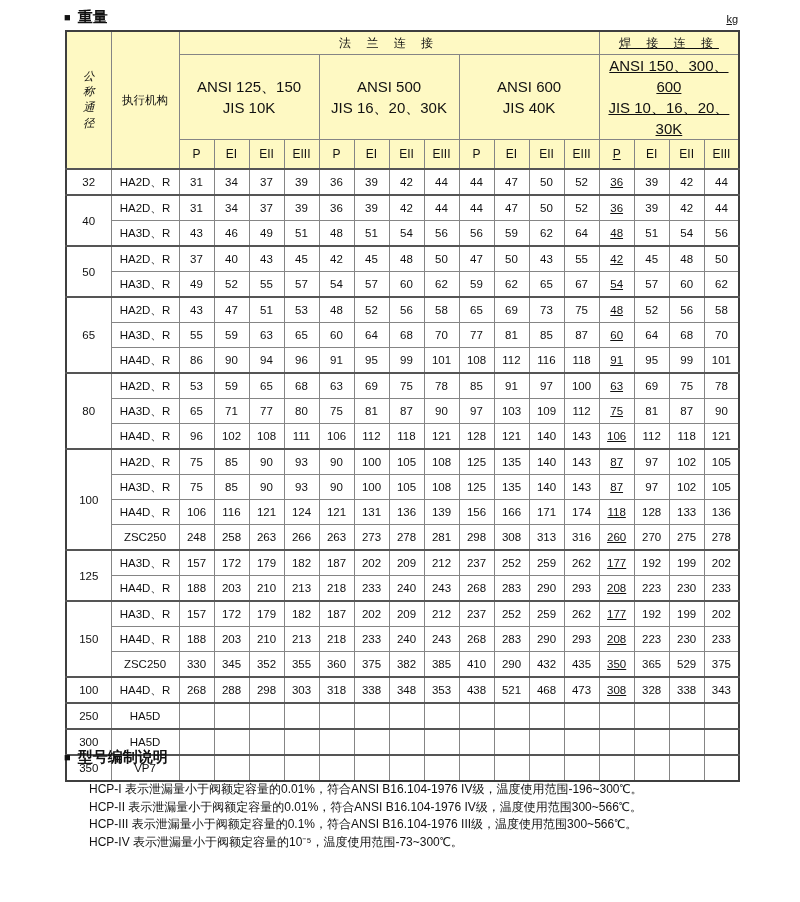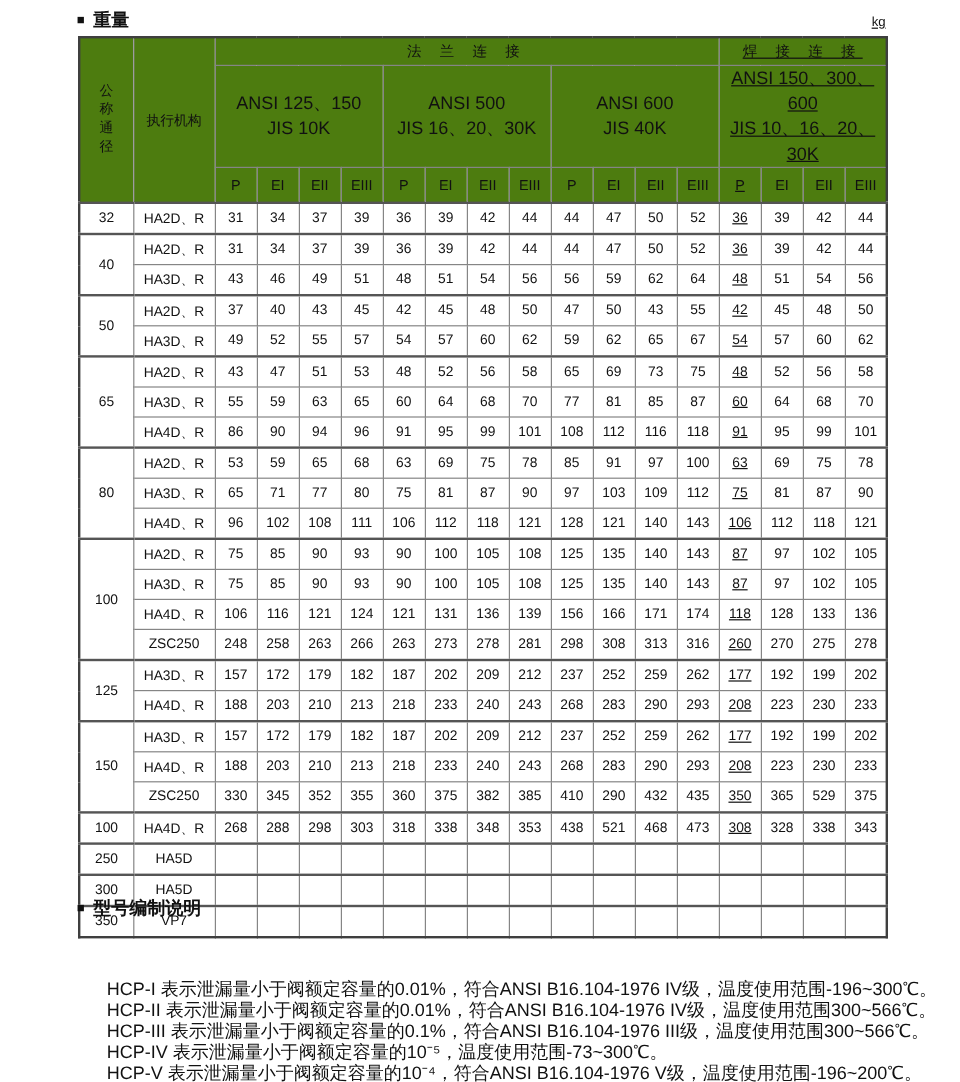--- a/index.html
+++ b/index.html
@@ -12,31 +12,31 @@
   .sec-title .bullet{font-size:11px;line-height:1;}
   .unit-label{position:absolute;top:13px;right:62px;font-size:11px;text-decoration:underline;}
   table.weight-table{
     position:absolute;top:30px;left:65px;width:675px;
     border-collapse:collapse;table-layout:fixed;
     border:2px solid #3f3f3f;
   }
   .weight-table th,.weight-table td{
     border:1px solid #858585;padding:0;text-align:center;vertical-align:middle;overflow:hidden;
   }
-  .weight-table thead th{background:#4d7c0f;font-weight:normal;}
+  .weight-table thead th{background:#fef9c3;font-weight:normal;}
   .top-group{height:22px;font-size:12px;letter-spacing:6px;}
   .subgroup{height:50px;font-size:15px;line-height:1.4;}
   .ph{height:28px;font-size:12px;}
   .weight-table tbody td{height:24px;font-size:11.5px;background:#fff;}
   .corner{font-size:11.5px;}
   .vtext{display:inline-block;width:13px;font-size:11.5px;line-height:1.35;
-    word-break:break-all;white-space:normal;}
+    word-break:break-all;white-space:normal;font-style:italic;}
   .group-start td{border-top:2px solid #555;}
   .sec-sep{border-left:2px solid #555;text-decoration:underline;}
-  .notes{position:absolute;top:781px;left:89px;font-size:15px;line-height:17.5px;margin-top:35px;}
+  .notes{position:absolute;top:781px;left:89px;font-size:12px;line-height:17.5px;}
   .note-line{white-space:nowrap;}
 </style>
 </head>
 <body>
 
 <div class="page">
 
   <div class="sec-title" style="top:8px;">
     <span class="bullet">■</span>
     <span>重量</span>
@@ -584,16 +584,15 @@
   <div class="sec-title" style="top:748px;">
     <span class="bullet">■</span>
     <span>型号编制说明</span>
   </div>
 
   <div class="notes">
     <div class="note-line">HCP-I 表示泄漏量小于阀额定容量的0.01%，符合ANSI B16.104-1976  IV级，温度使用范围-196~300℃。</div>
     <div class="note-line">HCP-II 表示泄漏量小于阀额定容量的0.01%，符合ANSI B16.104-1976  IV级，温度使用范围300~566℃。</div>
     <div class="note-line">HCP-III 表示泄漏量小于阀额定容量的0.1%，符合ANSI B16.104-1976  III级，温度使用范围300~566℃。</div>
     <div class="note-line">HCP-IV 表示泄漏量小于阀额定容量的10⁻⁵，温度使用范围-73~300℃。</div>
-    <div class="note-line">HCP-V 表示泄漏量小于阀额定容量的10⁻⁴，符合ANSI B16.104-1976  V级，温度使用范围-196~200℃。</div>
   </div>
 
 </div>
 
 </body></html>

